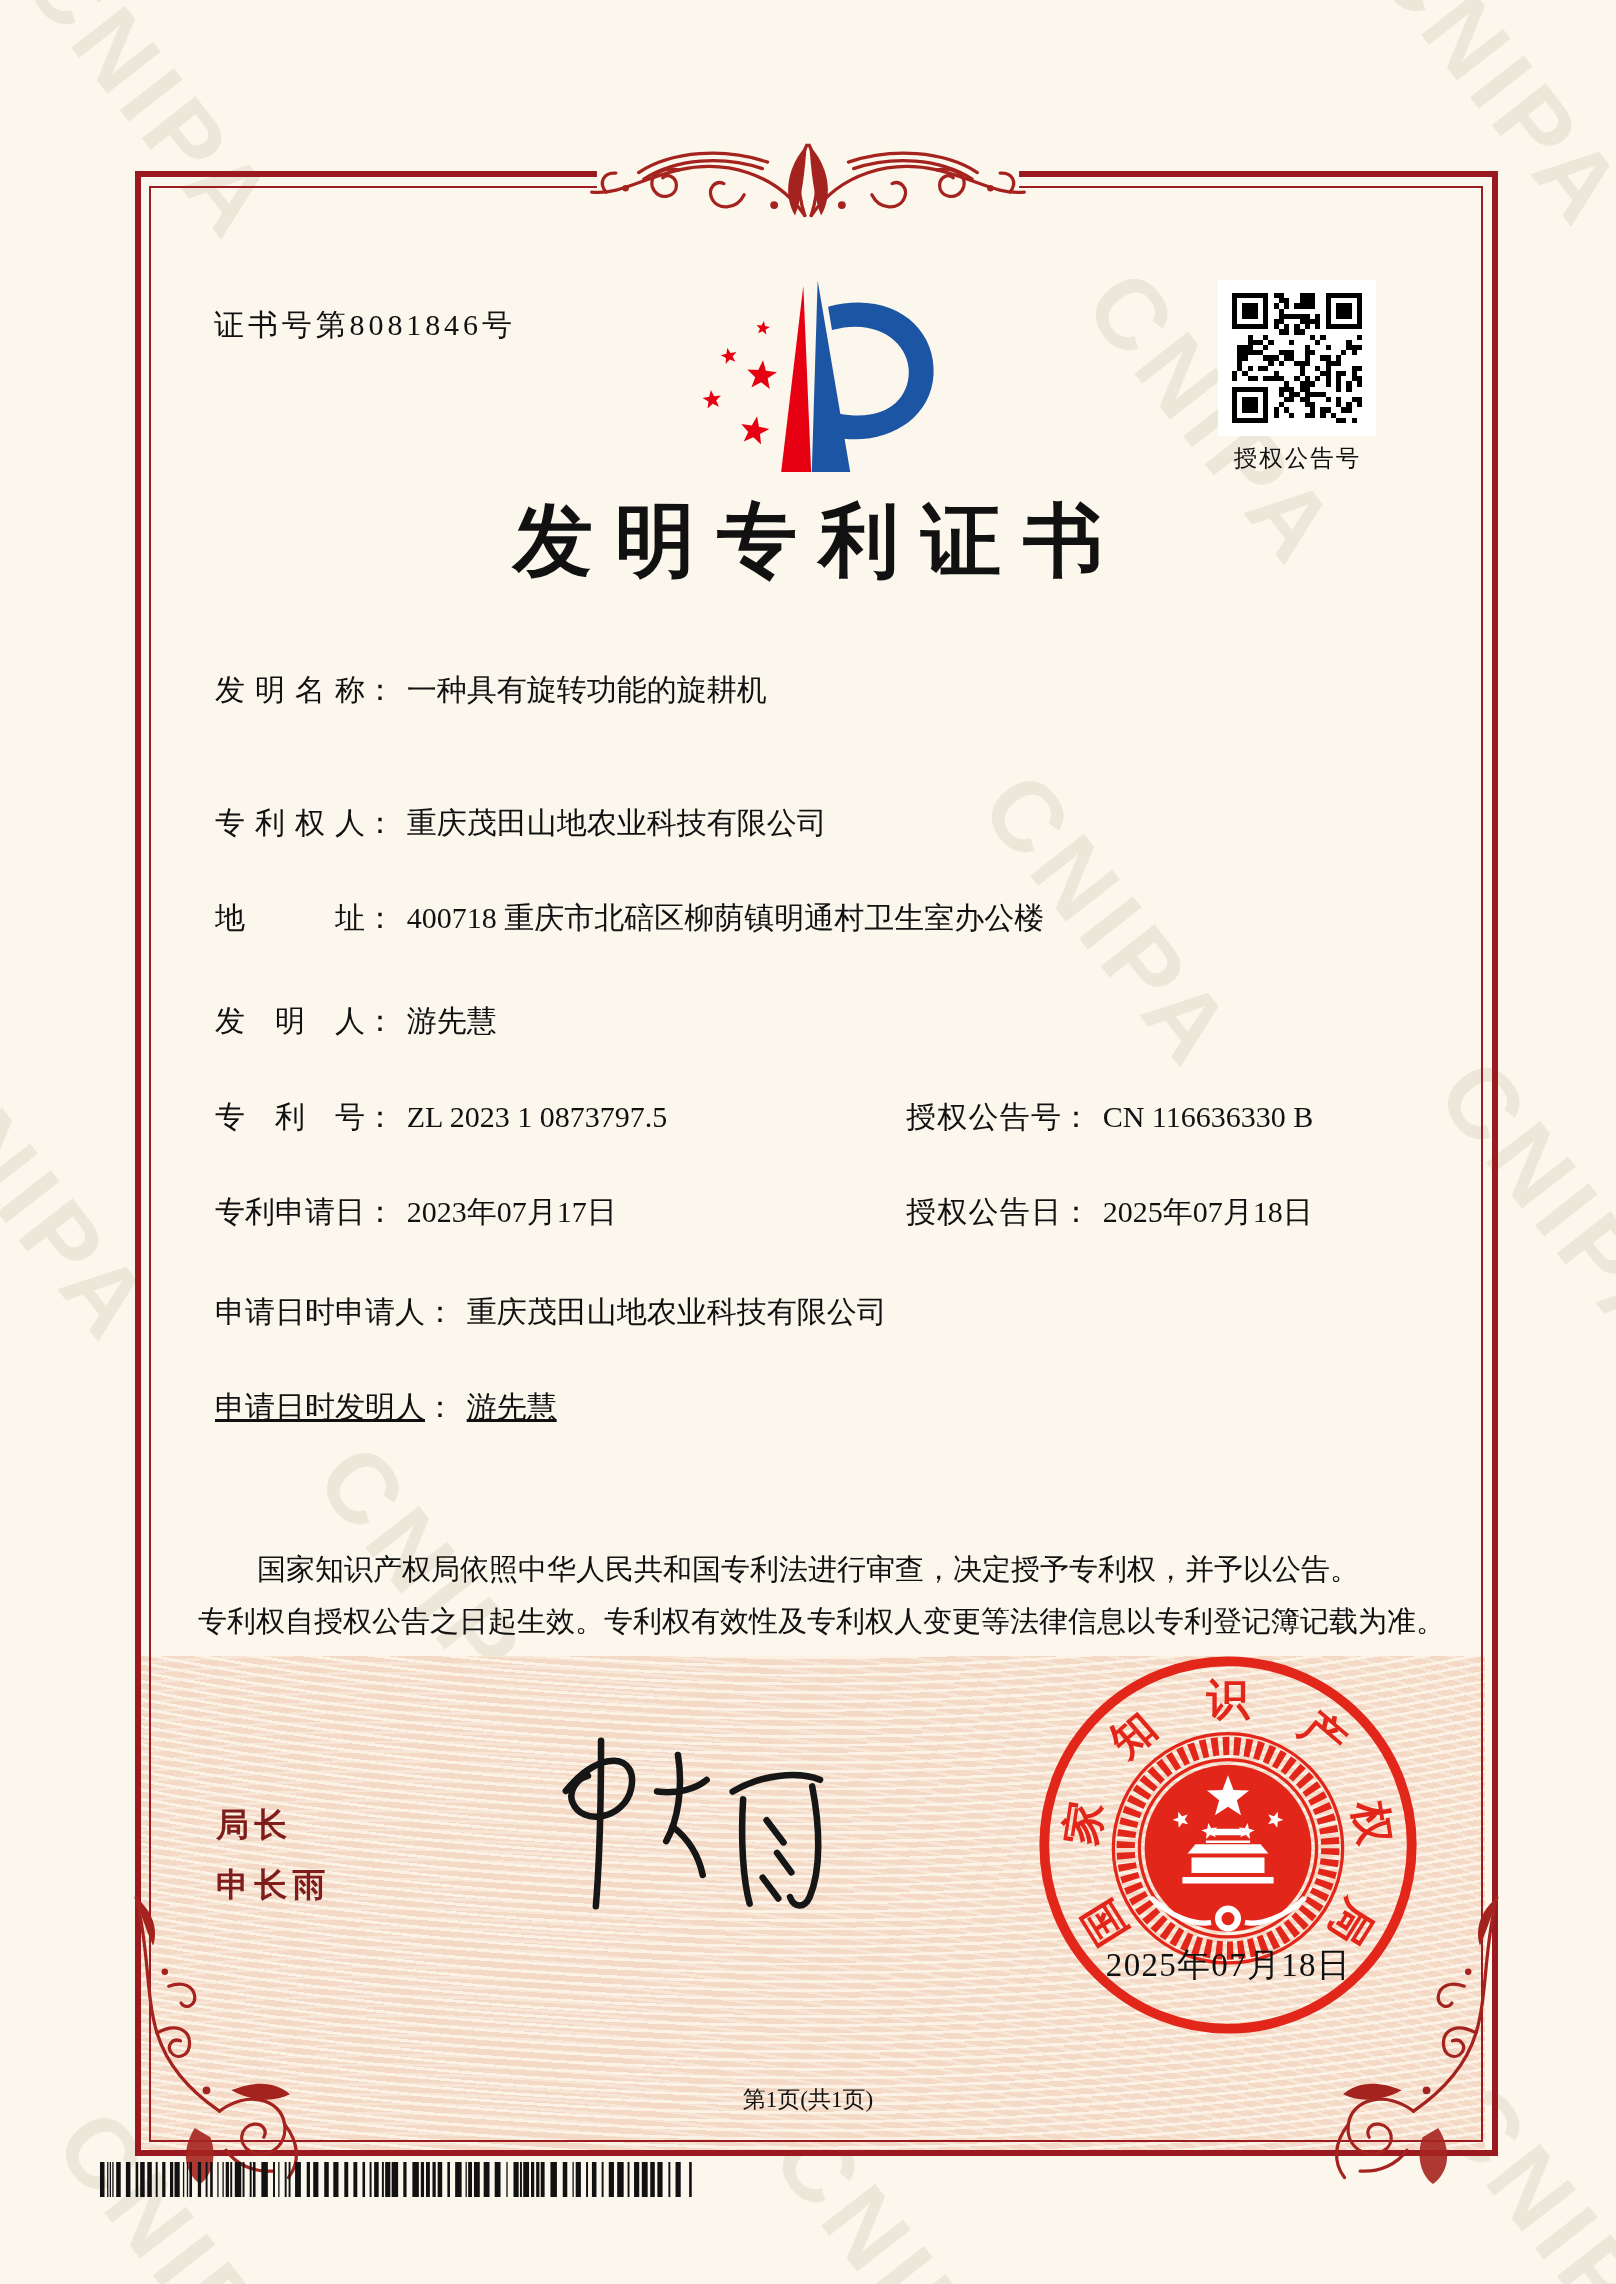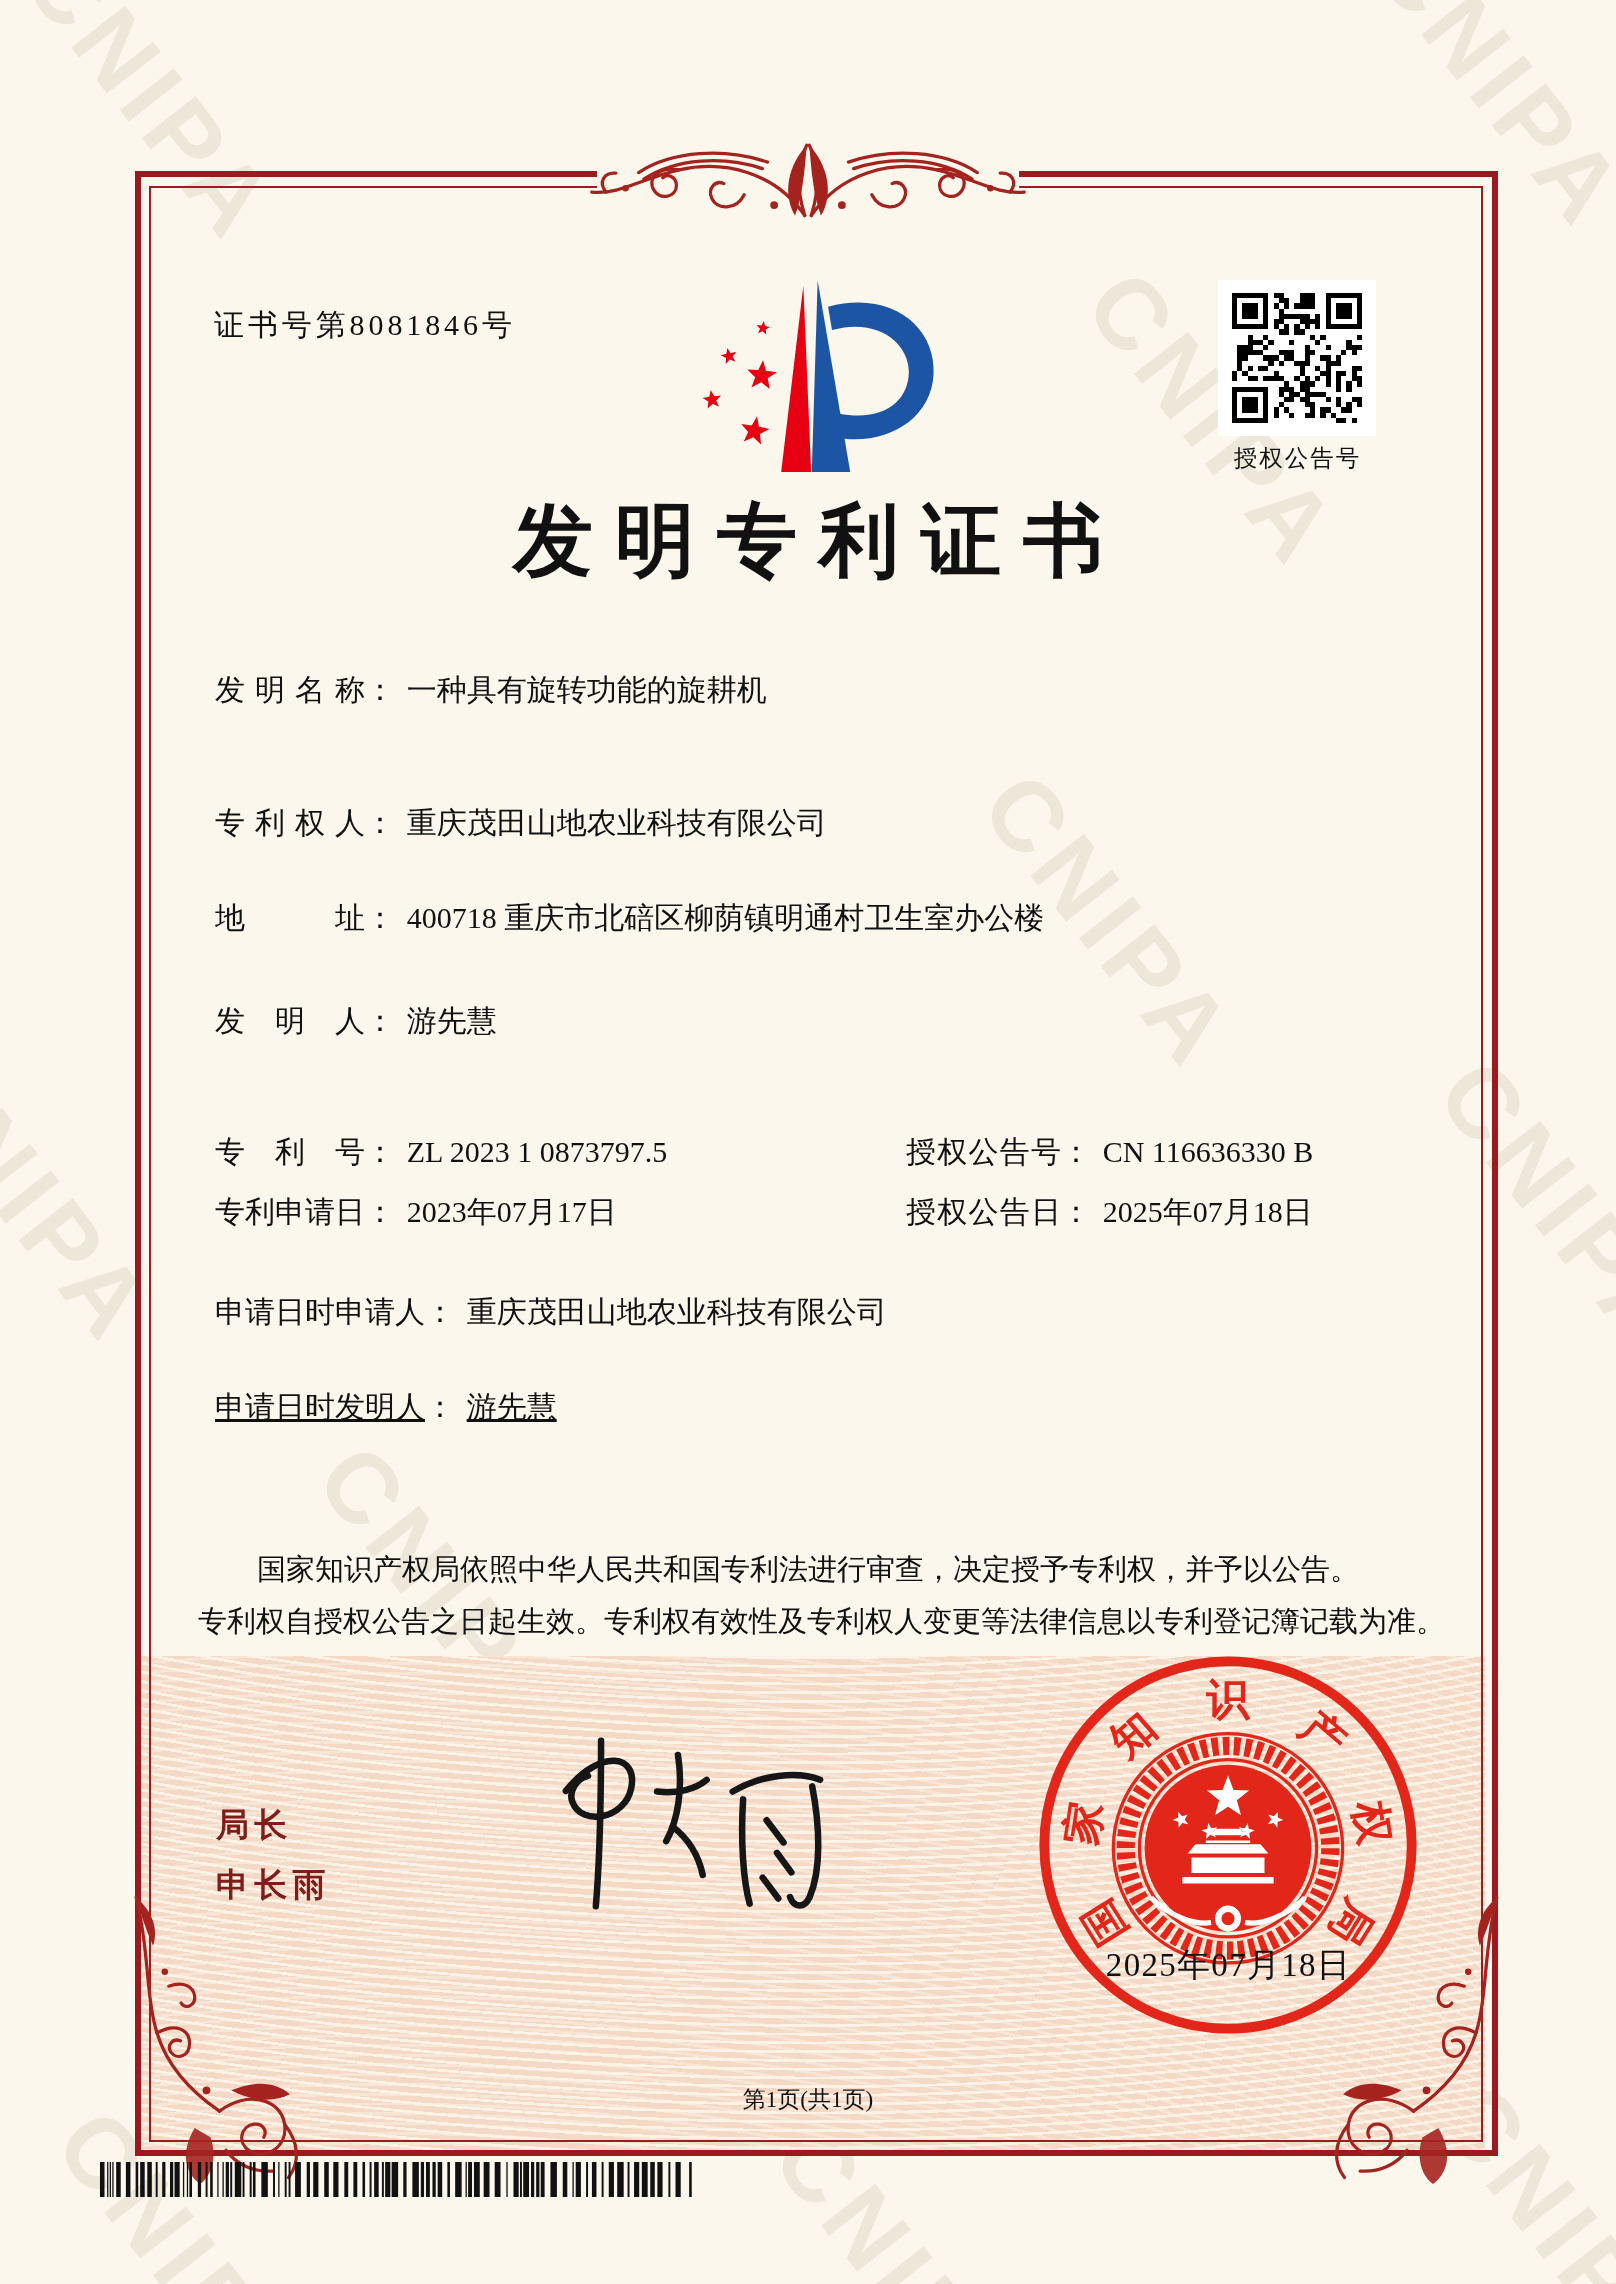--- a/index.html
+++ b/index.html
@@ -65,21 +65,21 @@
     display:inline-block; width:150px;
     text-align:justify; text-align-last:justify;
   }
   .flabel-r {
     display:inline-block; width:155px;
     text-align:justify; text-align-last:justify;
   }
   .colon { display:inline-block; }
   .fvalue { margin-left:11.7px; }
   .r1 { top:670px; } .r2 { top:803px; } .r3 { top:898px; } .r4 { top:1001px; }
-  .r5 { top:1132px; } .r6 { top:1192px; } .r7 { top:1292px; } .r8 { top:1387px;text-decoration:underline; }
+  .r5 { top:1097px; } .r6 { top:1192px; } .r7 { top:1292px; } .r8 { top:1387px;text-decoration:underline; }
   
   .statement {
     position:absolute; left:198px; top:1543px; width:1234px;
     font-size:29px; line-height:52px;
   }
   .statement .l1 { text-indent:59px; white-space:nowrap; }
   .statement .l2 { white-space:nowrap; }
   
   .signer-title, .signer-name {
     position:absolute; left:216px;

